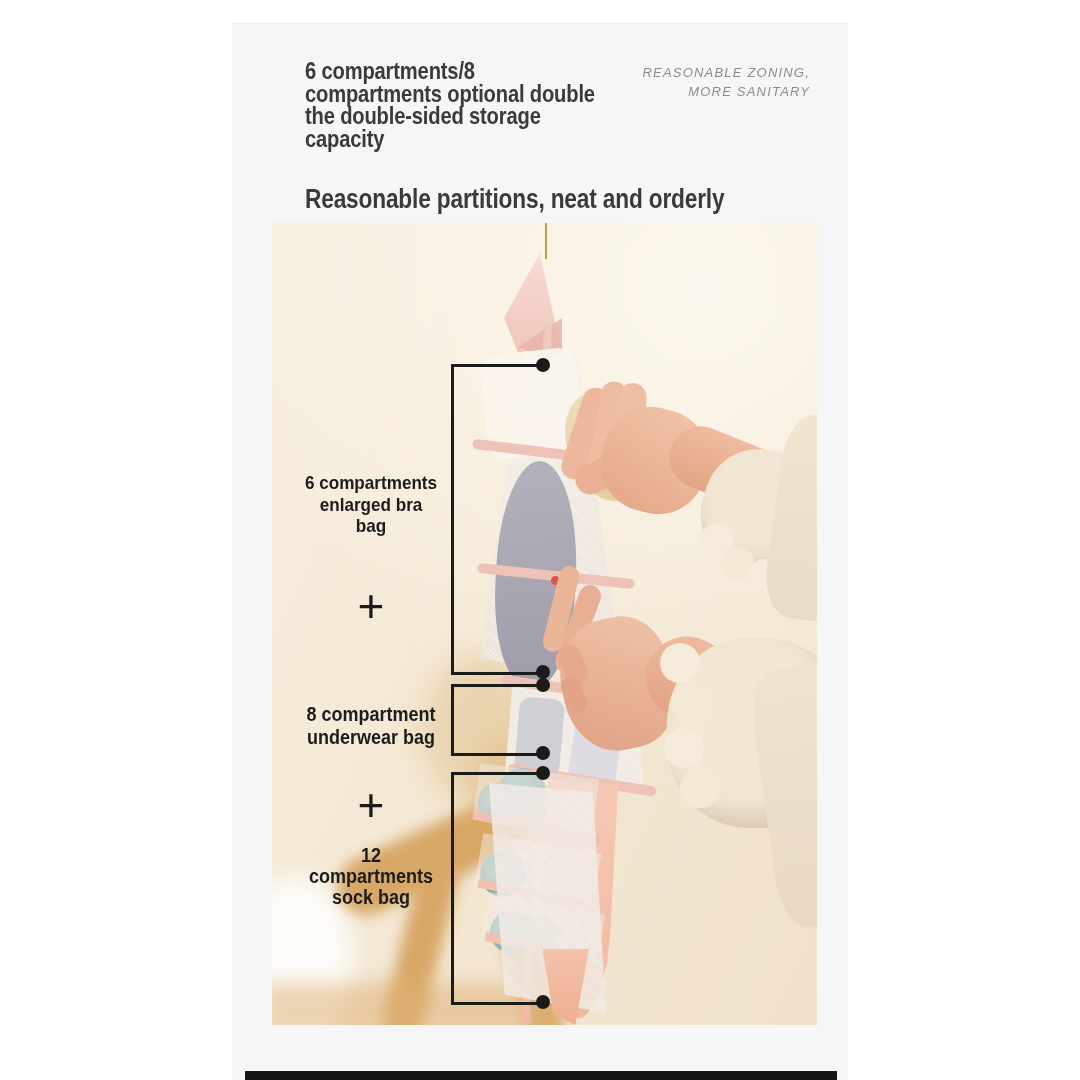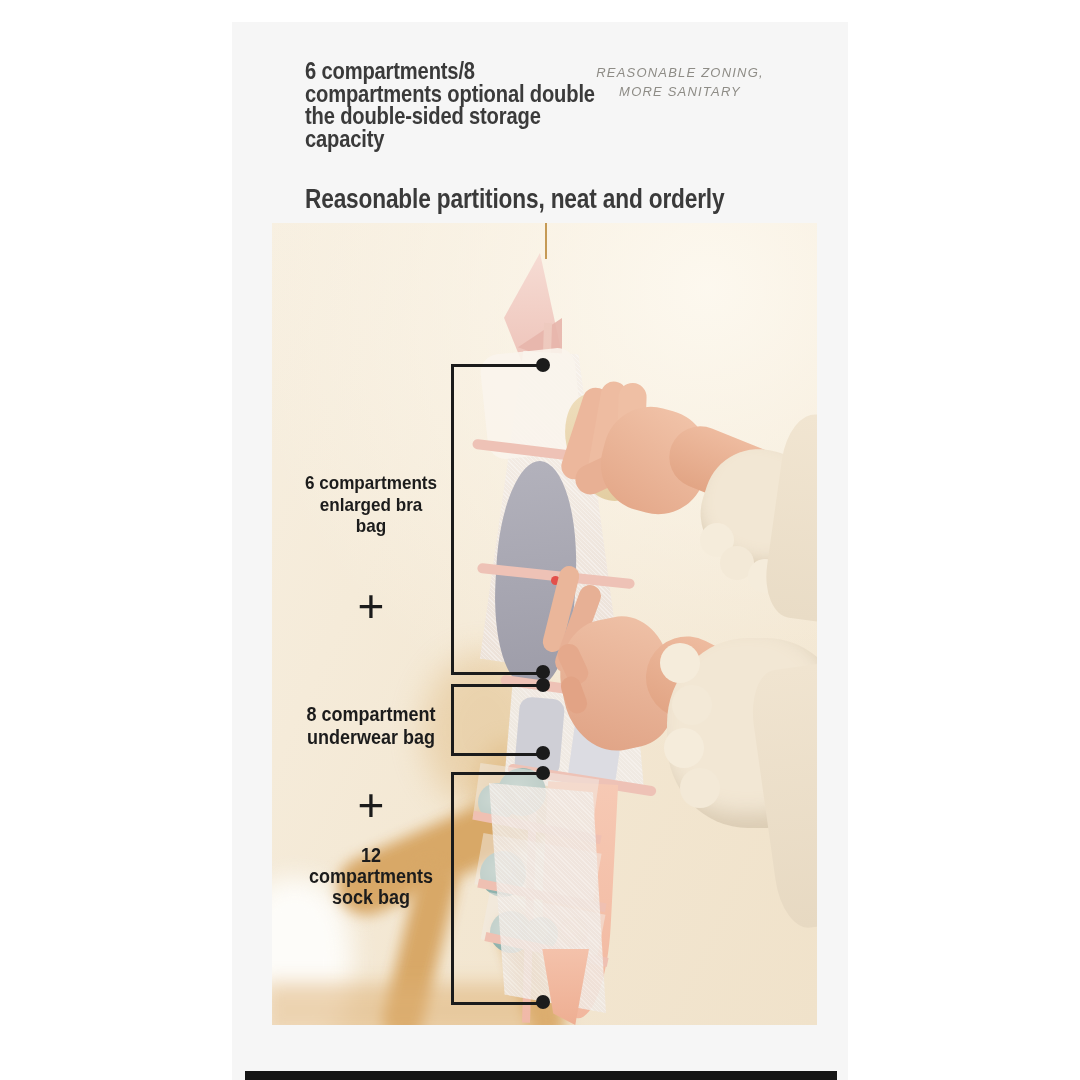--- a/index.html
+++ b/index.html
@@ -12,21 +12,21 @@
   
   .panel{left:232px;top:22px;width:616px;height:1058px;background:#f6f6f6;}
   
   .title{
     left:305px;top:60px;width:420px;
     font-size:24px;line-height:22.5px;font-weight:700;color:#3a3a3a;
     white-space:pre-line;transform:scaleX(.84);transform-origin:left top;
     letter-spacing:-.2px;
   }
   .tagline{
-    right:270px;top:63px;width:260px;text-align:center;
+    right:270px;top:63px;width:260px;text-align:right;
     font-size:13px;line-height:19px;font-style:italic;letter-spacing:1.2px;
     color:#8e8c86;white-space:pre-line;
   }
   .subtitle{
     left:305px;top:184px;width:560px;
     font-size:27px;font-weight:700;color:#3a3a3a;
     transform:scaleX(.84);transform-origin:left top;letter-spacing:-.2px;
   }
   
   .callout{

